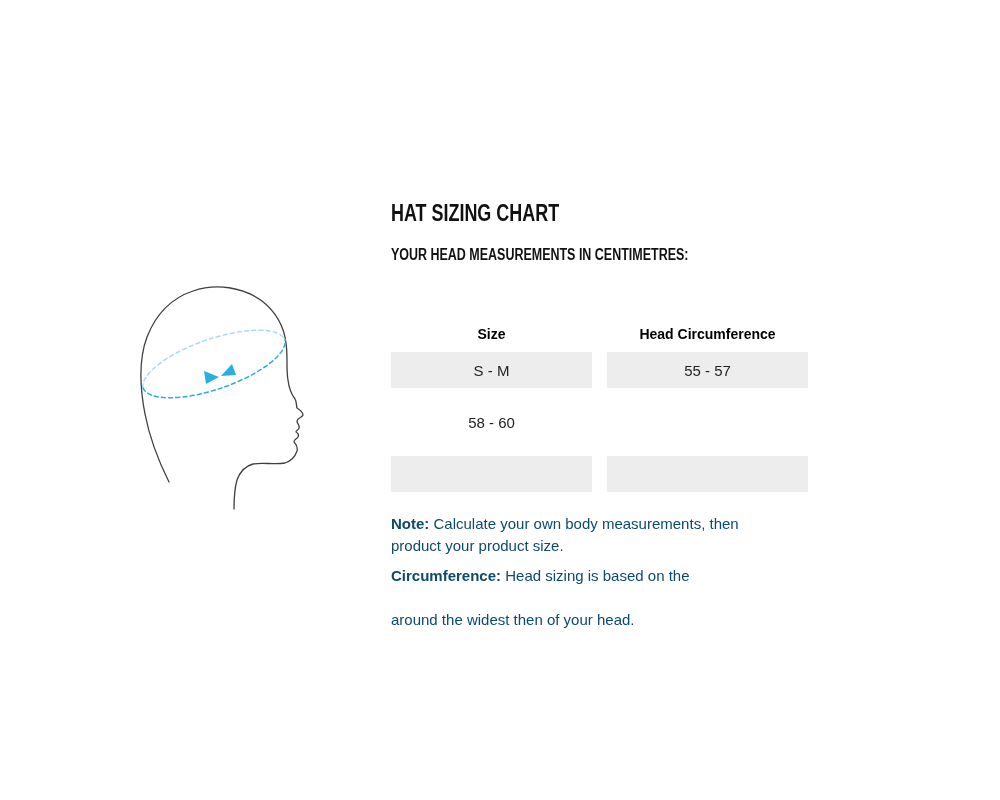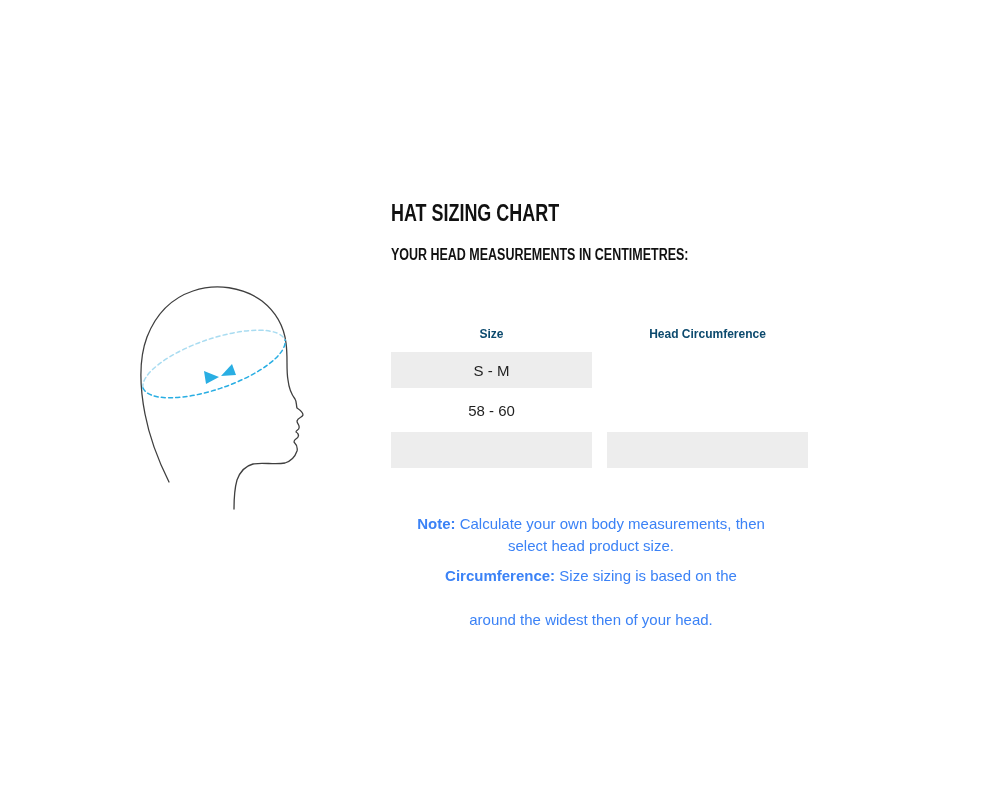--- a/index.html
+++ b/index.html
@@ -27,40 +27,39 @@
     color: #111;
     transform: scaleX(0.78); transform-origin: left top;
     white-space: nowrap;
   }
 
   
   .figure { left: 130px; top: 280px; width: 230px; height: 240px; }
 
   
   .size-table { left: 391px; top: 322px; width: 417px; }
-  .trow { display: flex; gap: 15px; margin-bottom: 4px; }
+  .trow { display: flex; gap: 15px; margin-bottom: 16px; }
   .thead { display: flex; gap: 15px; height: 23px; margin-bottom: 7px; }
   .th {
     width: 201px; flex: none;
     display: flex; align-items: center; justify-content: center;
-    font-size: 12px; font-weight: bold; color: #0c4a6e;
+    font-size: 14px; font-weight: bold; color: #000000;
   }
   .td {
     width: 201px; flex: none; height: 36px;
     display: flex; align-items: center; justify-content: center;
     font-size: 15px; color: #1f1f1f;
   }
   .gray .td { background: #ededed; }
 
   
   .para {
     left: 391px; width: 400px;
-    font-size: 15px; line-height: 22px; color: #3b82f6;
+    font-size: 15px; line-height: 22px; color: #0c4a6e;
     white-space: nowrap;
-    text-align: center;
   }
   .para .b { font-weight: bold; }
   .para-note { top: 513px; }
   .para-circ { top: 565px; }
 </style>
 </head>
 <body>
 
 <svg class="abs figure" viewBox="130 280 230 240" xmlns="http://www.w3.org/2000/svg" aria-hidden="true">
   <path fill="none" stroke-width="1.3" stroke-linecap="round" stroke-linejoin="round" d="M 169 482
@@ -92,34 +91,35 @@
 <h1 class="abs page-title">HAT SIZING CHART</h1>
 <h2 class="abs page-subtitle">YOUR HEAD MEASUREMENTS IN CENTIMETRES:</h2>
 
 <div class="abs size-table">
   <div class="thead">
     <div class="th">Size</div>
     <div class="th">Head Circumference</div>
   </div>
   <div class="trow gray">
     <div class="td">S - M</div>
+    <div class="td">55 - 57</div>
   </div>
   <div class="trow">
     <div class="td">58 - 60</div>
   </div>
   <div class="trow gray">
     <div class="td"></div>
     <div class="td"></div>
   </div>
 </div>
 
 <p class="abs para para-note">
   <span class="b">Note:</span>
   <span>Calculate your own body measurements, then</span><br>
-  <span>select head product size.</span>
+  <span>product your product size.</span>
 </p>
 
 <p class="abs para para-circ">
   <span class="b">Circumference:</span>
-  <span>Size sizing is based on the</span><br>
+  <span>Head sizing is based on the</span><br>
   <br>
   <span>around the widest then of your head.</span>
 </p>
 
 </body></html>

